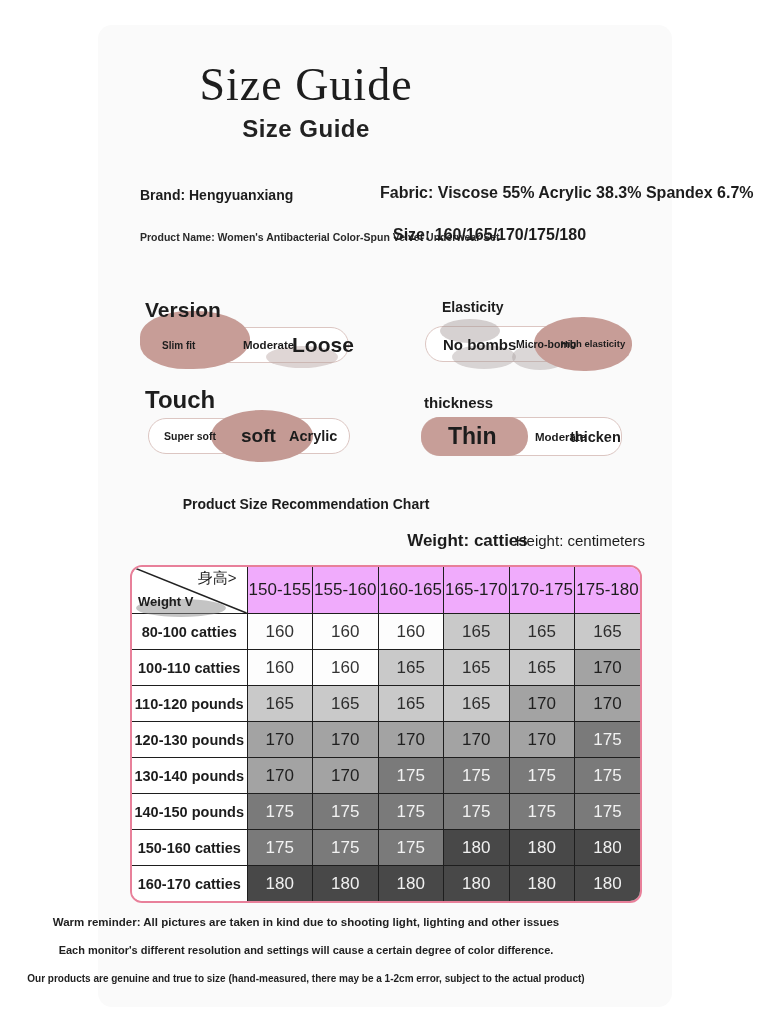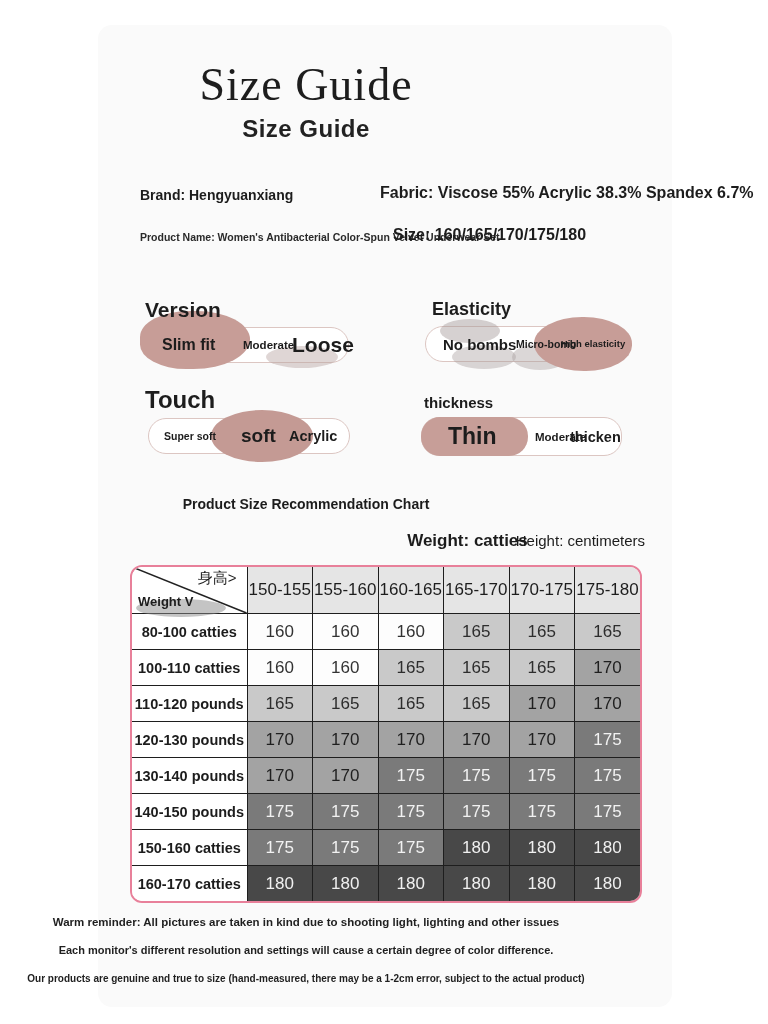--- a/index.html
+++ b/index.html
@@ -22,26 +22,26 @@
   .pill{position:absolute;background:#fff;border:1px solid #dcc6c2;border-radius:18px;z-index:1;}
   .pill .opt{position:absolute;top:0;height:100%;display:flex;align-items:center;z-index:2;white-space:nowrap;color:#1c1c1c;}
   .blob{position:absolute;background:#c79d97;z-index:1;}
   .smudge{position:absolute;background:#a59a9a;border-radius:50%;z-index:1;}
 
   
   #version-heading{left:145px;top:298px;font-size:21px;}
   #version-pill{left:145px;top:327px;width:202px;height:34px;}
   #version-blob{left:-6px;top:-17px;width:110px;height:58px;border-radius:48% 52% 55% 45%;}
   #version-smudge{left:120px;bottom:-6px;width:72px;height:22px;opacity:.45;background:#b9a4a1;}
-  #opt-slimfit{left:16px;font-size:16px;font-weight:700;}
+  #opt-slimfit{left:16px;font-size:10px;font-weight:700;}
   #opt-moderate-v{left:97px;font-size:11.5px;font-weight:700;}
   #opt-loose{left:146px;font-size:21px;font-weight:700;}
 
   
-  #elasticity-heading{left:432px;top:299px;font-size:18px;}
+  #elasticity-heading{left:442px;top:299px;font-size:14px;}
   #elasticity-pill{left:425px;top:326px;width:196px;height:34px;}
   #elasticity-blob{left:108px;top:-10px;width:98px;height:54px;border-radius:50% 50% 48% 52%;}
   #elasticity-smudge-a{left:14px;top:-8px;width:60px;height:24px;opacity:.45;}
   #elasticity-smudge-b{left:26px;bottom:-8px;width:64px;height:24px;opacity:.4;}
   #elasticity-smudge-c{left:86px;bottom:-9px;width:56px;height:26px;opacity:.4;}
   #opt-nobombs{left:17px;font-size:15px;font-weight:700;}
   #opt-microbomb{left:90px;font-size:10.5px;font-weight:700;}
   #opt-highelast{left:128px;width:78px;font-size:9.5px;font-weight:700;text-align:center;justify-content:center;white-space:normal;line-height:1.25;}
 
   
@@ -64,21 +64,21 @@
   #units-line{left:0;top:531px;width:645px;text-align:right;white-space:nowrap;}
   #weight-unit{font-size:17px;font-weight:700;position:relative;z-index:2;}
   #height-unit{font-size:15px;font-weight:400;margin-left:-12px;position:relative;z-index:1;}
 
   
   #table-wrap{left:130px;top:565px;width:508px;background:#ffffff;border:2.5px solid #e8809a;border-radius:12px;overflow:hidden;}
   table{border-collapse:collapse;table-layout:fixed;width:508px;}
   td,th{border:1.6px solid #1e1e1e;padding:0;text-align:center;vertical-align:middle;overflow:visible;}
   tr:first-child>*{border-top:none;} tr:last-child>*{border-bottom:none;}
   tr>*:first-child{border-left:none;} tr>*:last-child{border-right:none;}
-  th{height:46px;font-size:17px;font-weight:400;color:#1d1d1d;background:#e5e5e5;}
+  th{height:46px;font-size:17px;font-weight:400;color:#1d1d1d;background:#f0abfc;}
   td{height:35px;font-size:17px;}
   .row-label{font-size:14.5px;font-weight:700;background:#fff;position:relative;}
   .row-label span{position:relative;z-index:2;}
   .label-blob{position:absolute;z-index:1;border-radius:50%;}
   #corner-cell{position:relative;background:#fff;}
   #corner-cell svg{position:absolute;left:0;top:0;width:100%;height:100%;}
   #corner-height{position:absolute;top:2px;right:10px;font-size:15px;font-weight:400;z-index:2;}
   #corner-weight{position:absolute;bottom:4px;left:6px;font-size:13px;font-weight:700;z-index:2;}
   #corner-smudge{position:absolute;bottom:-4px;left:4px;width:90px;height:18px;background:#8a8a8a;opacity:.5;border-radius:50%;z-index:1;}
 

